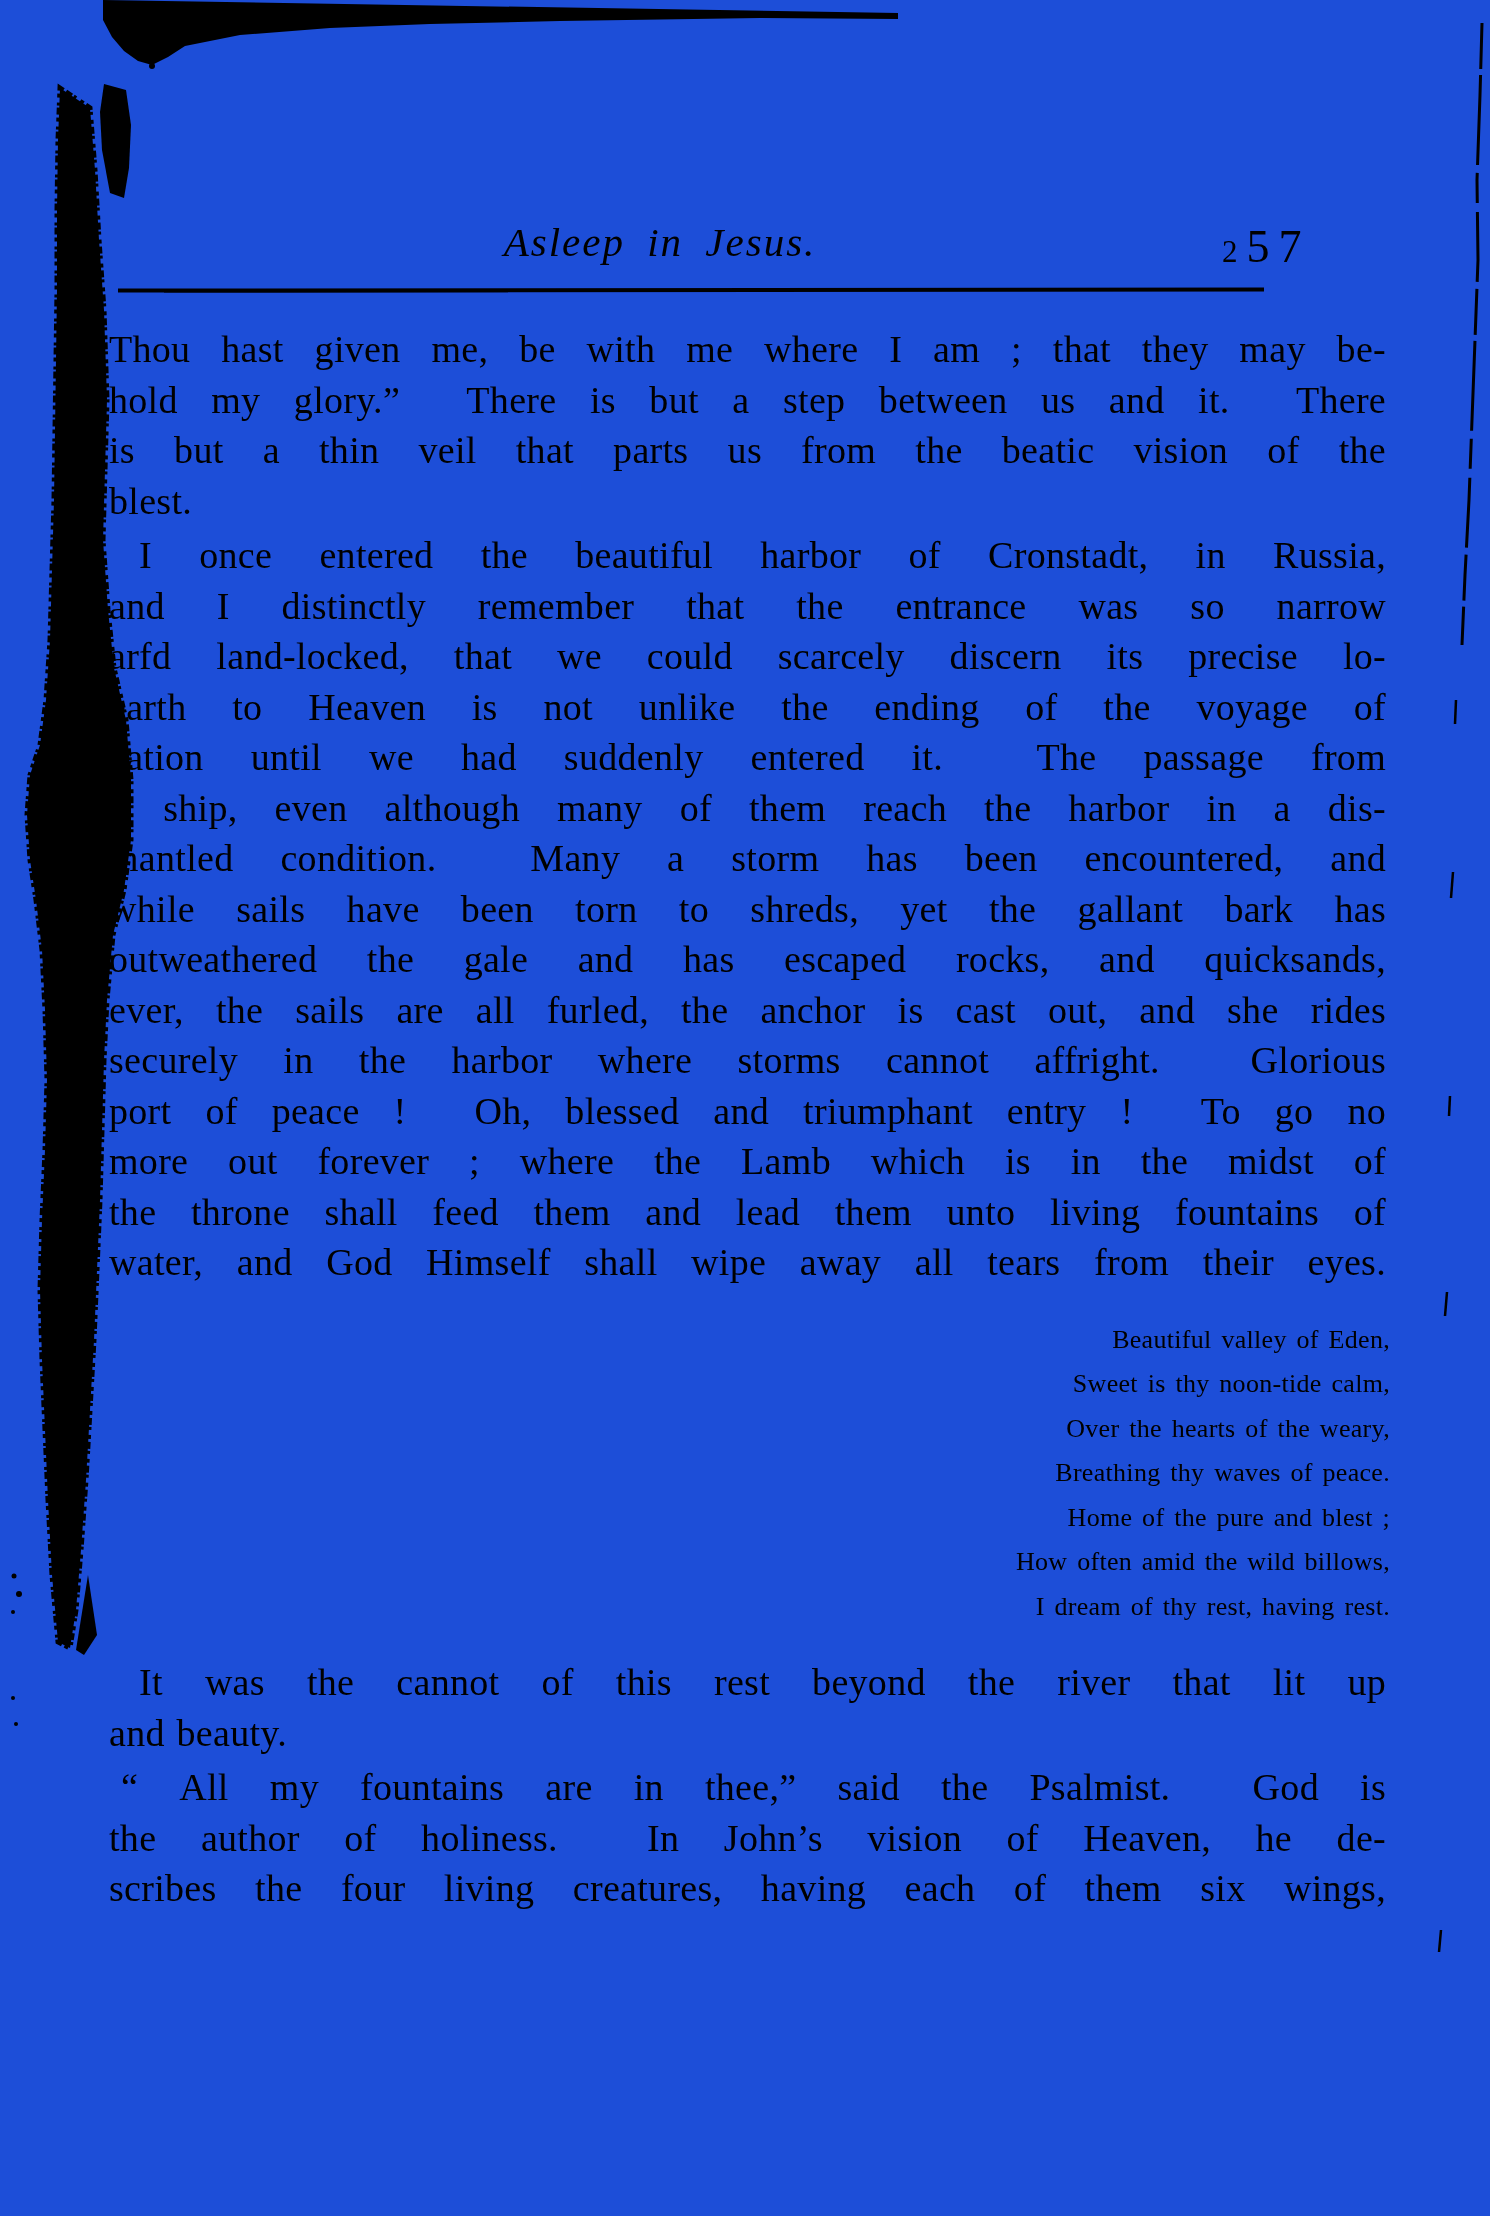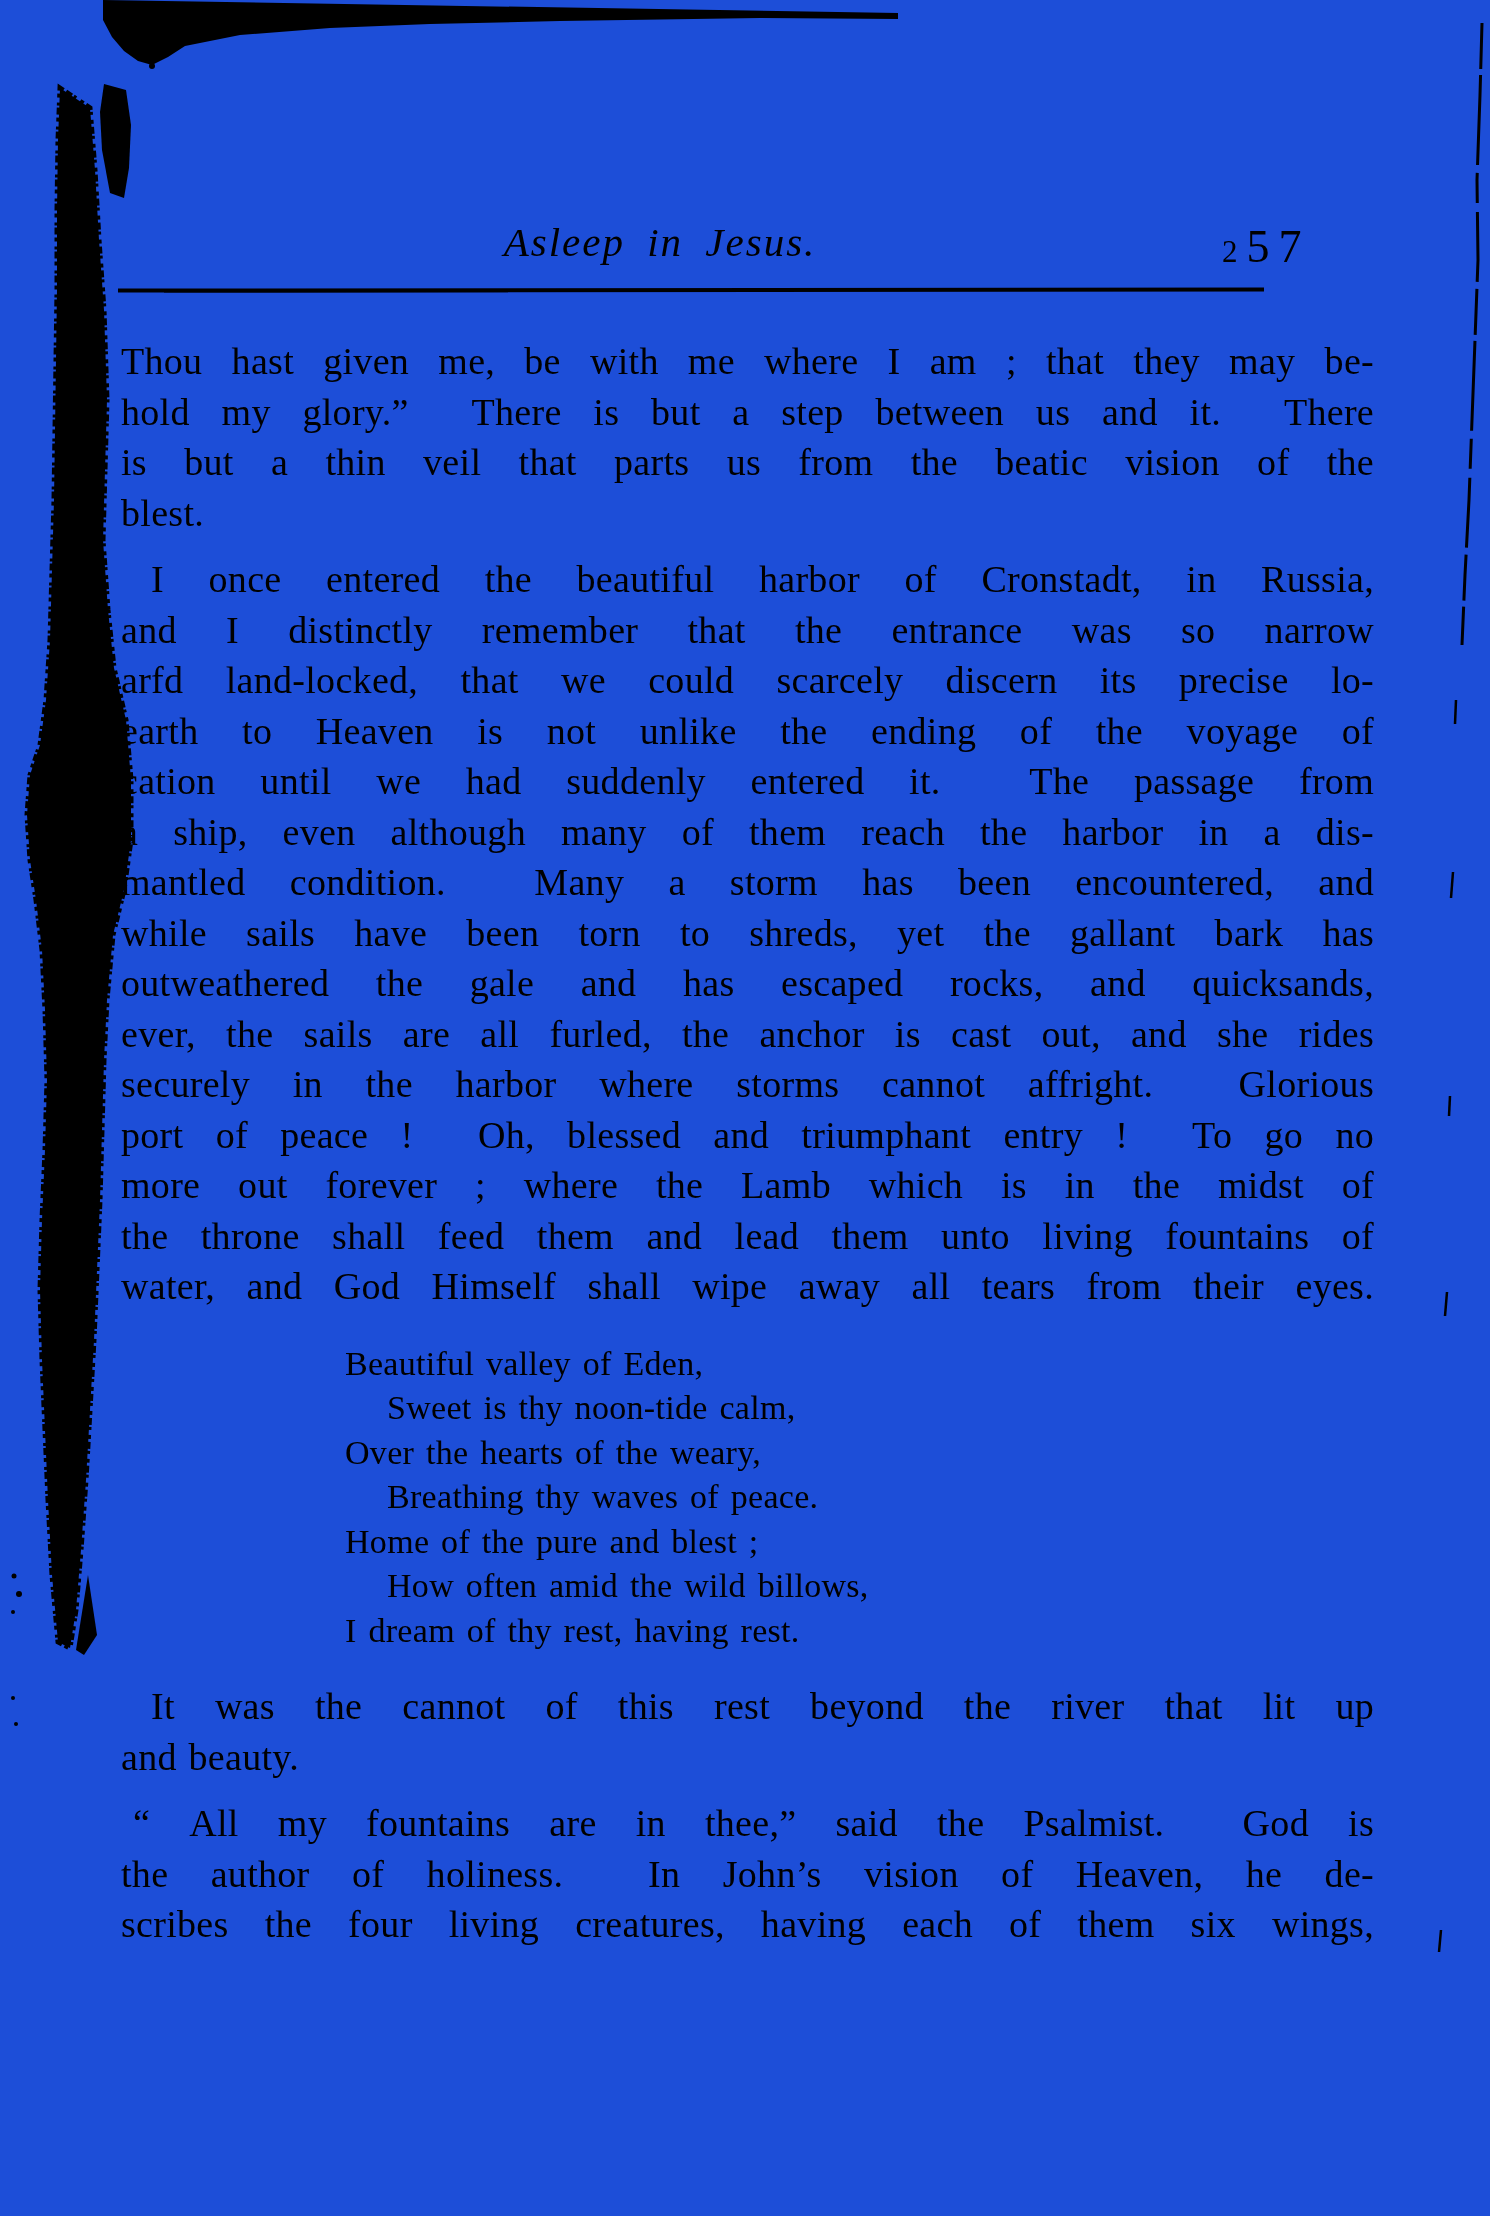--- a/index.html
+++ b/index.html
@@ -27,31 +27,31 @@
     position:absolute; top:288px; left:118px; width:1146px; height:4px;
     background:#000; transform:rotate(-0.06deg);
   }
   .header-rule::after{
     content:""; position:absolute; left:4%; top:3px; width:30%; height:1px; background:#000;
   }
 
   .page-body {
     position:absolute; left:105px; top:320px; width:1285px;
   }
-  .paragraph { margin:16px; }
+  .paragraph { margin:4px; }
   .line {
     font-size:38px; line-height:50.5px;
     letter-spacing:0.3px; word-spacing:2px;
     white-space:nowrap;
   }
   .line.just { text-align:justify; text-align-last:justify; white-space:normal; }
   .poem { margin:30px 0 28px 240px; }
   .pline {
-    font-size:34px; line-height:44.5px;
-    letter-spacing:0.3px; word-spacing:3px; white-space:nowrap;
+    font-size:26px; line-height:44.5px;
+    letter-spacing:0.3px; word-spacing:3px; white-space:nowrap;text-align:right;
   }
   .pindent { padding-left:42px; }
 </style>
 </head>
 <body>
 
 <div class="page">
 
   <svg class="artifacts" viewBox="0 0 1490 2216" xmlns="http://www.w3.org/2000/svg">
     <g fill="#000" stroke="none">

